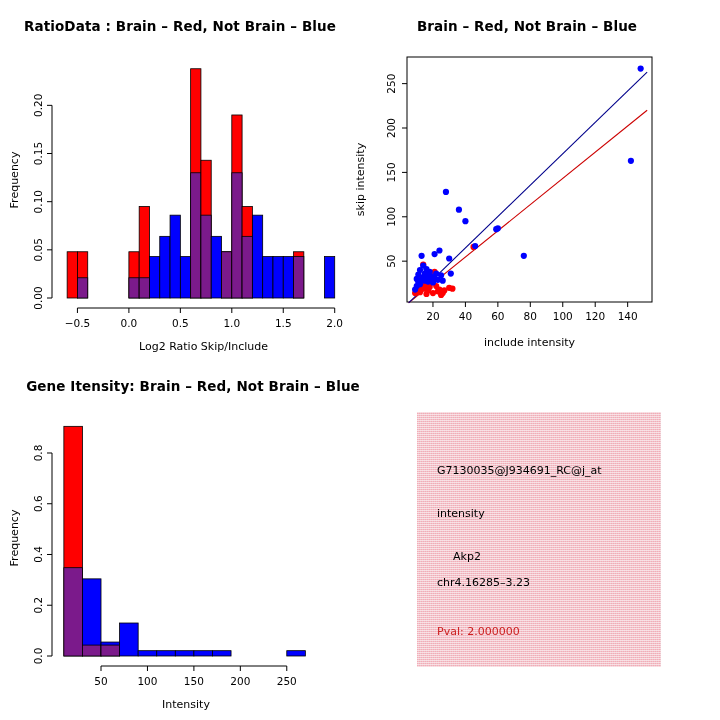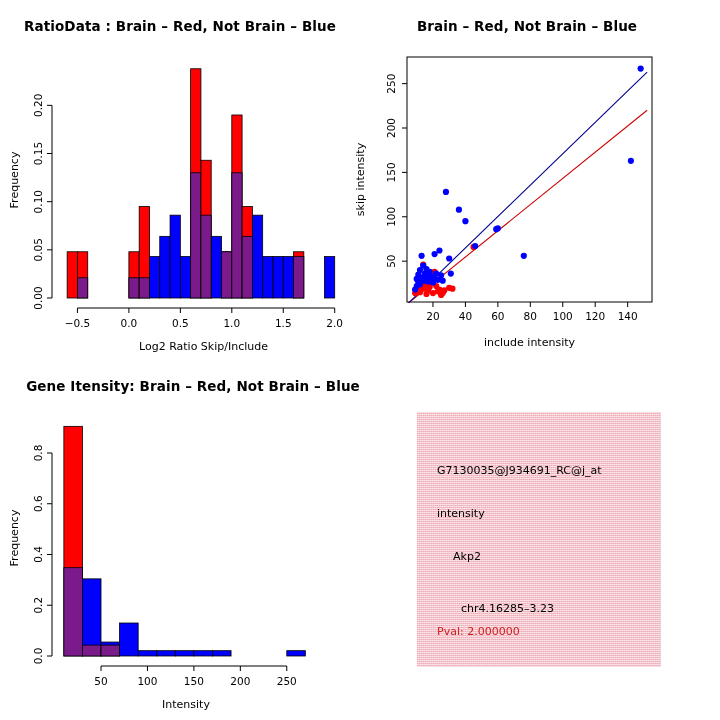--- a/index.html
+++ b/index.html
@@ -228,17 +228,17 @@
         <line x1="286.7790262172285" y1="288" x2="286.7790262172285" y2="293" stroke="#000" stroke-width="1"></line>
         <text x="286.7790262172285" y="307" class="tick" text-anchor="middle">250</text>
         <text x="186" y="330" class="axlab" text-anchor="middle">Intensity</text>
       </svg>
   </div>
 
   <div class="infoPanel" style="left:417px;top:412px;width:196px;height:255px;padding-left:48px;">
     <div class="infoLine" style="left:20px;top:52px;">G7130035@J934691_RC@j_at</div>
     <div class="infoLine" style="left:20px;top:95px;">intensity</div>
     <div class="infoLine" style="left:20px;top:138px;margin-left:16px;">Akp2</div>
-    <div class="infoLine" style="left:20px;top:190px;margin-left:24px;">chr4.16285–3.23</div>
+    <div class="infoLine" style="left:20px;top:164px;">chr4.16285–3.23</div>
     <div class="infoLine pv" style="left:20px;top:213px;">Pval: 2.000000</div>
   </div>
 
 </div>
 
 </body></html>

